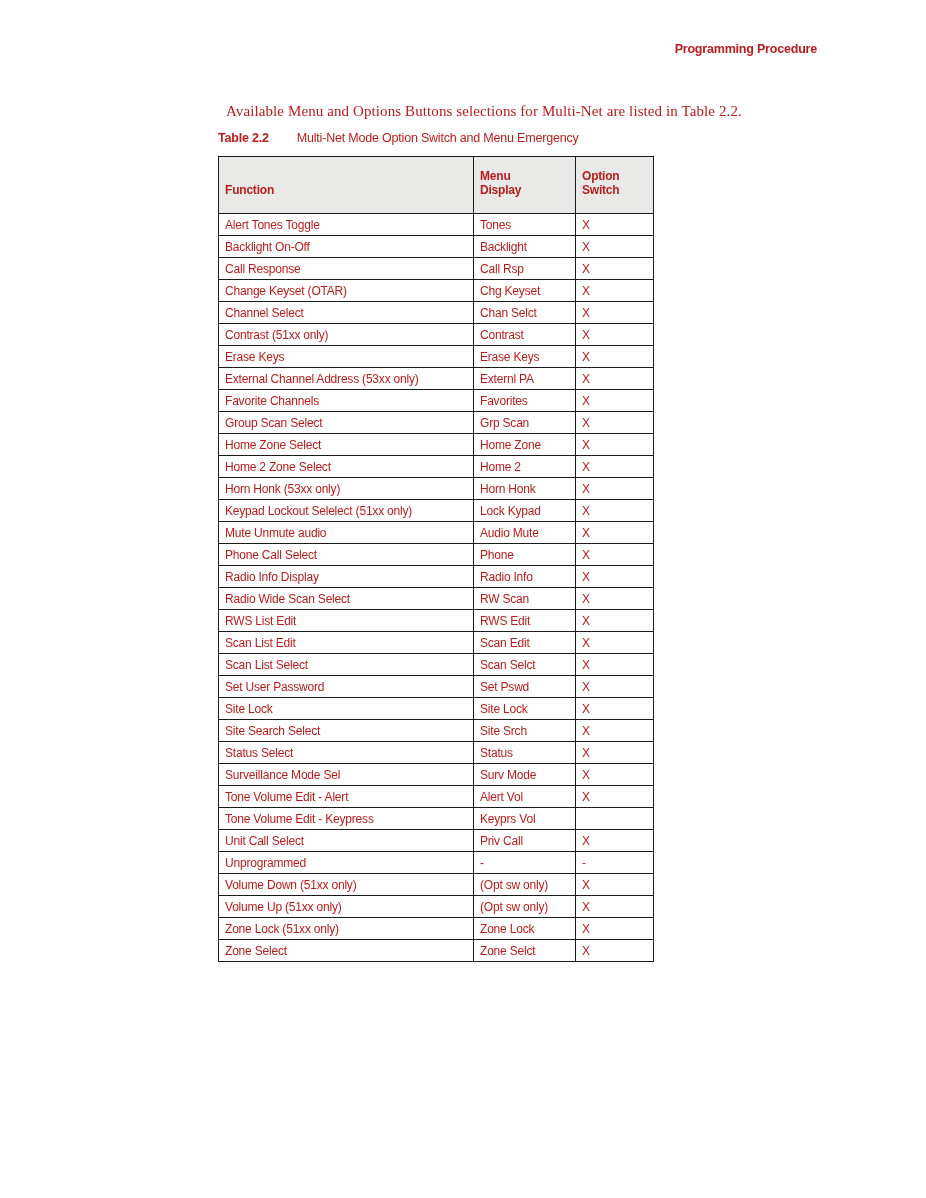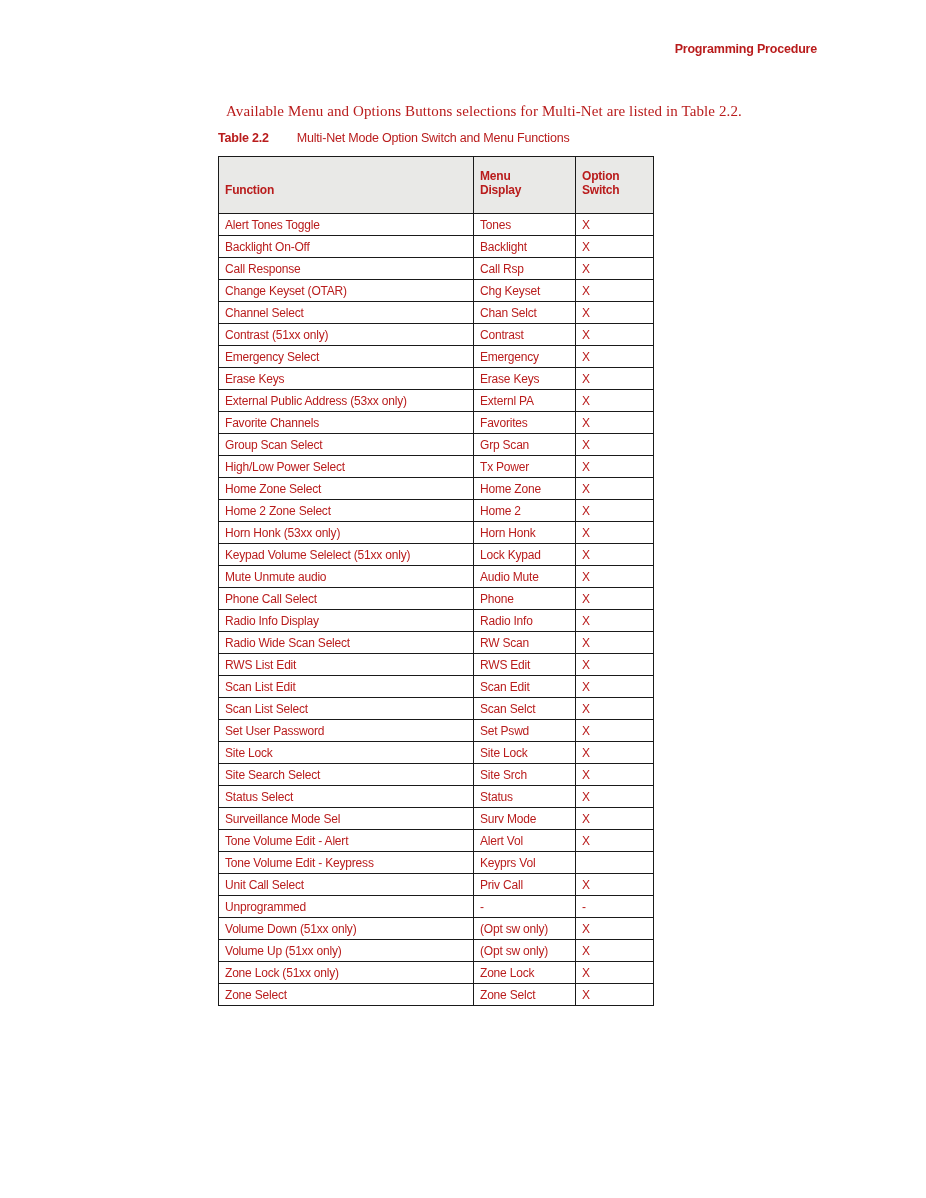--- a/index.html
+++ b/index.html
@@ -100,21 +100,21 @@
 </head>
 <body>
 
 <div class="page">
 
   <div class="running-head">Programming Procedure</div>
 
   <p class="intro">Available Menu and Options Buttons selections for Multi-Net are listed in Table 2.2.</p>
 
   <div class="caption">
-    <span class="cap-label">Table 2.2</span><span class="cap-title">Multi-Net Mode Option Switch and Menu Functions</span>
+    <span class="cap-label">Table 2.2</span><span class="cap-title">Multi-Net Mode Option Switch and Menu Emergency</span>
   </div>
 
   <table class="func-table">
     <colgroup>
       <col class="c-function">
       <col class="c-menu">
       <col class="c-option">
     </colgroup>
     <thead>
       <tr>
@@ -150,66 +150,56 @@
           <td>Channel Select</td>
           <td>Chan Selct</td>
           <td>X</td>
         </tr>
         <tr>
           <td>Contrast (51xx only)</td>
           <td>Contrast</td>
           <td>X</td>
         </tr>
         <tr>
-          <td>Emergency Select</td>
-          <td>Emergency</td>
-          <td>X</td>
-        </tr>
-        <tr>
           <td>Erase Keys</td>
           <td>Erase Keys</td>
           <td>X</td>
         </tr>
         <tr>
-          <td>External Public Address (53xx only)</td>
+          <td>External Channel Address (53xx only)</td>
           <td>Externl PA</td>
           <td>X</td>
         </tr>
         <tr>
           <td>Favorite Channels</td>
           <td>Favorites</td>
           <td>X</td>
         </tr>
         <tr>
           <td>Group Scan Select</td>
           <td>Grp Scan</td>
           <td>X</td>
         </tr>
         <tr>
-          <td>High/Low Power Select</td>
-          <td>Tx Power</td>
-          <td>X</td>
-        </tr>
-        <tr>
           <td>Home Zone Select</td>
           <td>Home Zone</td>
           <td>X</td>
         </tr>
         <tr>
           <td>Home 2 Zone Select</td>
           <td>Home 2</td>
           <td>X</td>
         </tr>
         <tr>
           <td>Horn Honk (53xx only)</td>
           <td>Horn Honk</td>
           <td>X</td>
         </tr>
         <tr>
-          <td>Keypad Volume Selelect (51xx only)</td>
+          <td>Keypad Lockout Selelect (51xx only)</td>
           <td>Lock Kypad</td>
           <td>X</td>
         </tr>
         <tr>
           <td>Mute Unmute audio</td>
           <td>Audio Mute</td>
           <td>X</td>
         </tr>
         <tr>
           <td>Phone Call Select</td>

